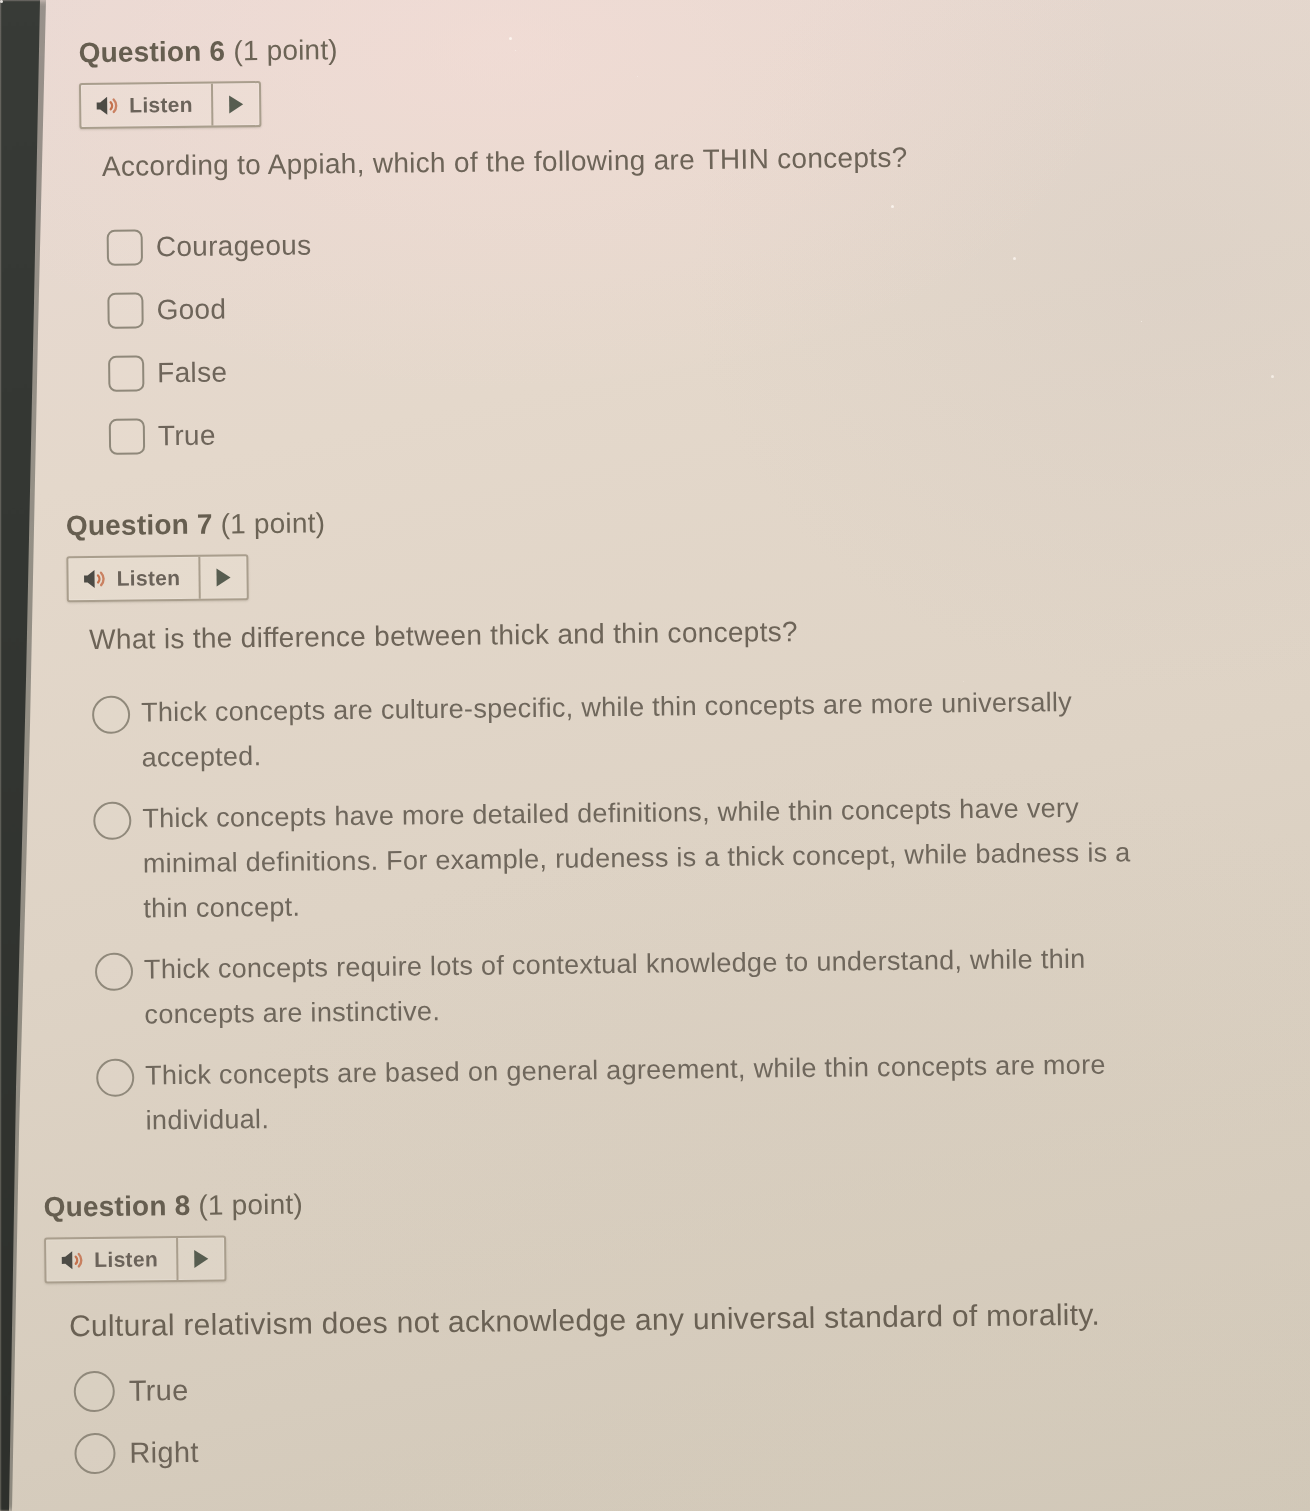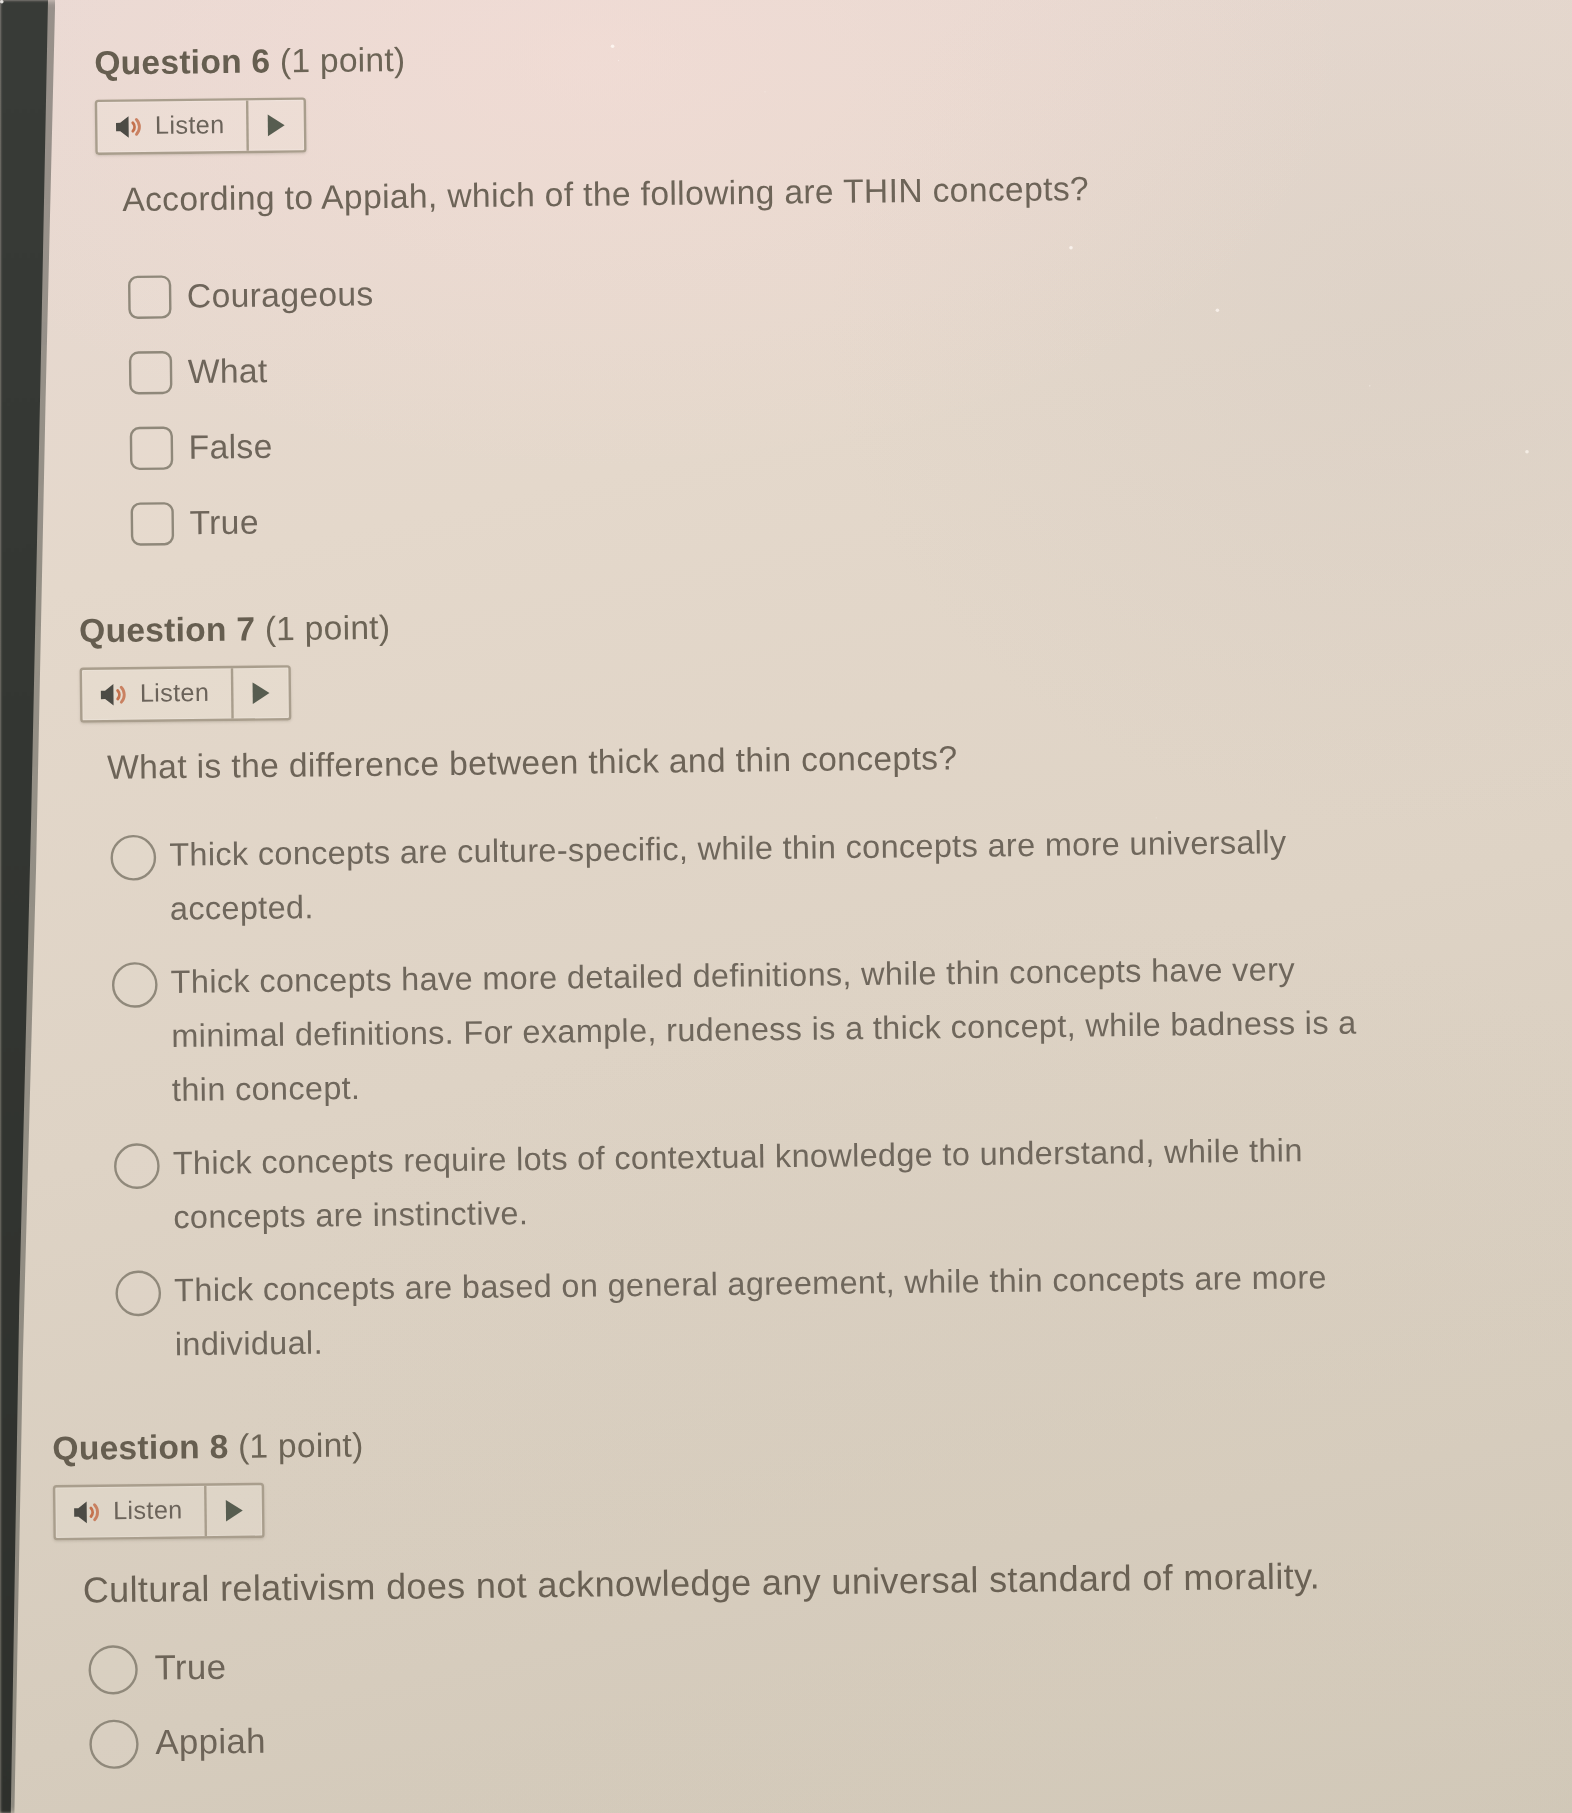--- a/index.html
+++ b/index.html
@@ -68,21 +68,21 @@
     border:2px solid #a99e8d;border-radius:3px;
     background:rgba(240,232,220,0.25);
     box-shadow:0 1px 2px rgba(120,110,95,0.25), inset 0 0 0 1px rgba(255,255,255,0.15);
     cursor:pointer;
   }
   .listen-main{
     display:flex;align-items:center;gap:9px;
     padding:8px 18px 8px 13px;
   }
   .listen-label{
-    font-size:21px;font-weight:normal;color:#6b635a;letter-spacing:.3px;
+    font-size:21px;font-weight:bold;color:#6b635a;letter-spacing:.3px;
   }
   .listen-play{
     display:flex;align-items:center;justify-content:center;
     width:46px;border-left:2px solid #a99e8d;
   }
   .play-tri{
     width:0;height:0;display:block;
     border-top:9px solid transparent;border-bottom:9px solid transparent;
     border-left:14px solid #575d50;
   }
@@ -152,21 +152,21 @@
       </span>
     </div>
     <div class="prompt">According to Appiah, which of the following are THIN concepts?</div>
     <div class="cbx-group">
       <div class="cbx-row">
         <span class="cbx-box"></span>
         <span class="cbx-label">Courageous</span>
       </div>
       <div class="cbx-row">
         <span class="cbx-box"></span>
-        <span class="cbx-label">What</span>
+        <span class="cbx-label">Good</span>
       </div>
       <div class="cbx-row">
         <span class="cbx-box"></span>
         <span class="cbx-label">False</span>
       </div>
       <div class="cbx-row">
         <span class="cbx-box"></span>
         <span class="cbx-label">True</span>
       </div>
     </div>
@@ -235,18 +235,18 @@
       </span>
     </div>
     <div class="prompt">Cultural relativism does not acknowledge any universal standard of morality.</div>
     <div class="tf-group">
       <div class="tf-row">
         <span class="tf-radio"></span>
         <span class="tf-label">True</span>
       </div>
       <div class="tf-row">
         <span class="tf-radio"></span>
-        <span class="tf-label">Appiah</span>
+        <span class="tf-label">Right</span>
       </div>
     </div>
   </section>
 
 </div>
 
 </body></html>

